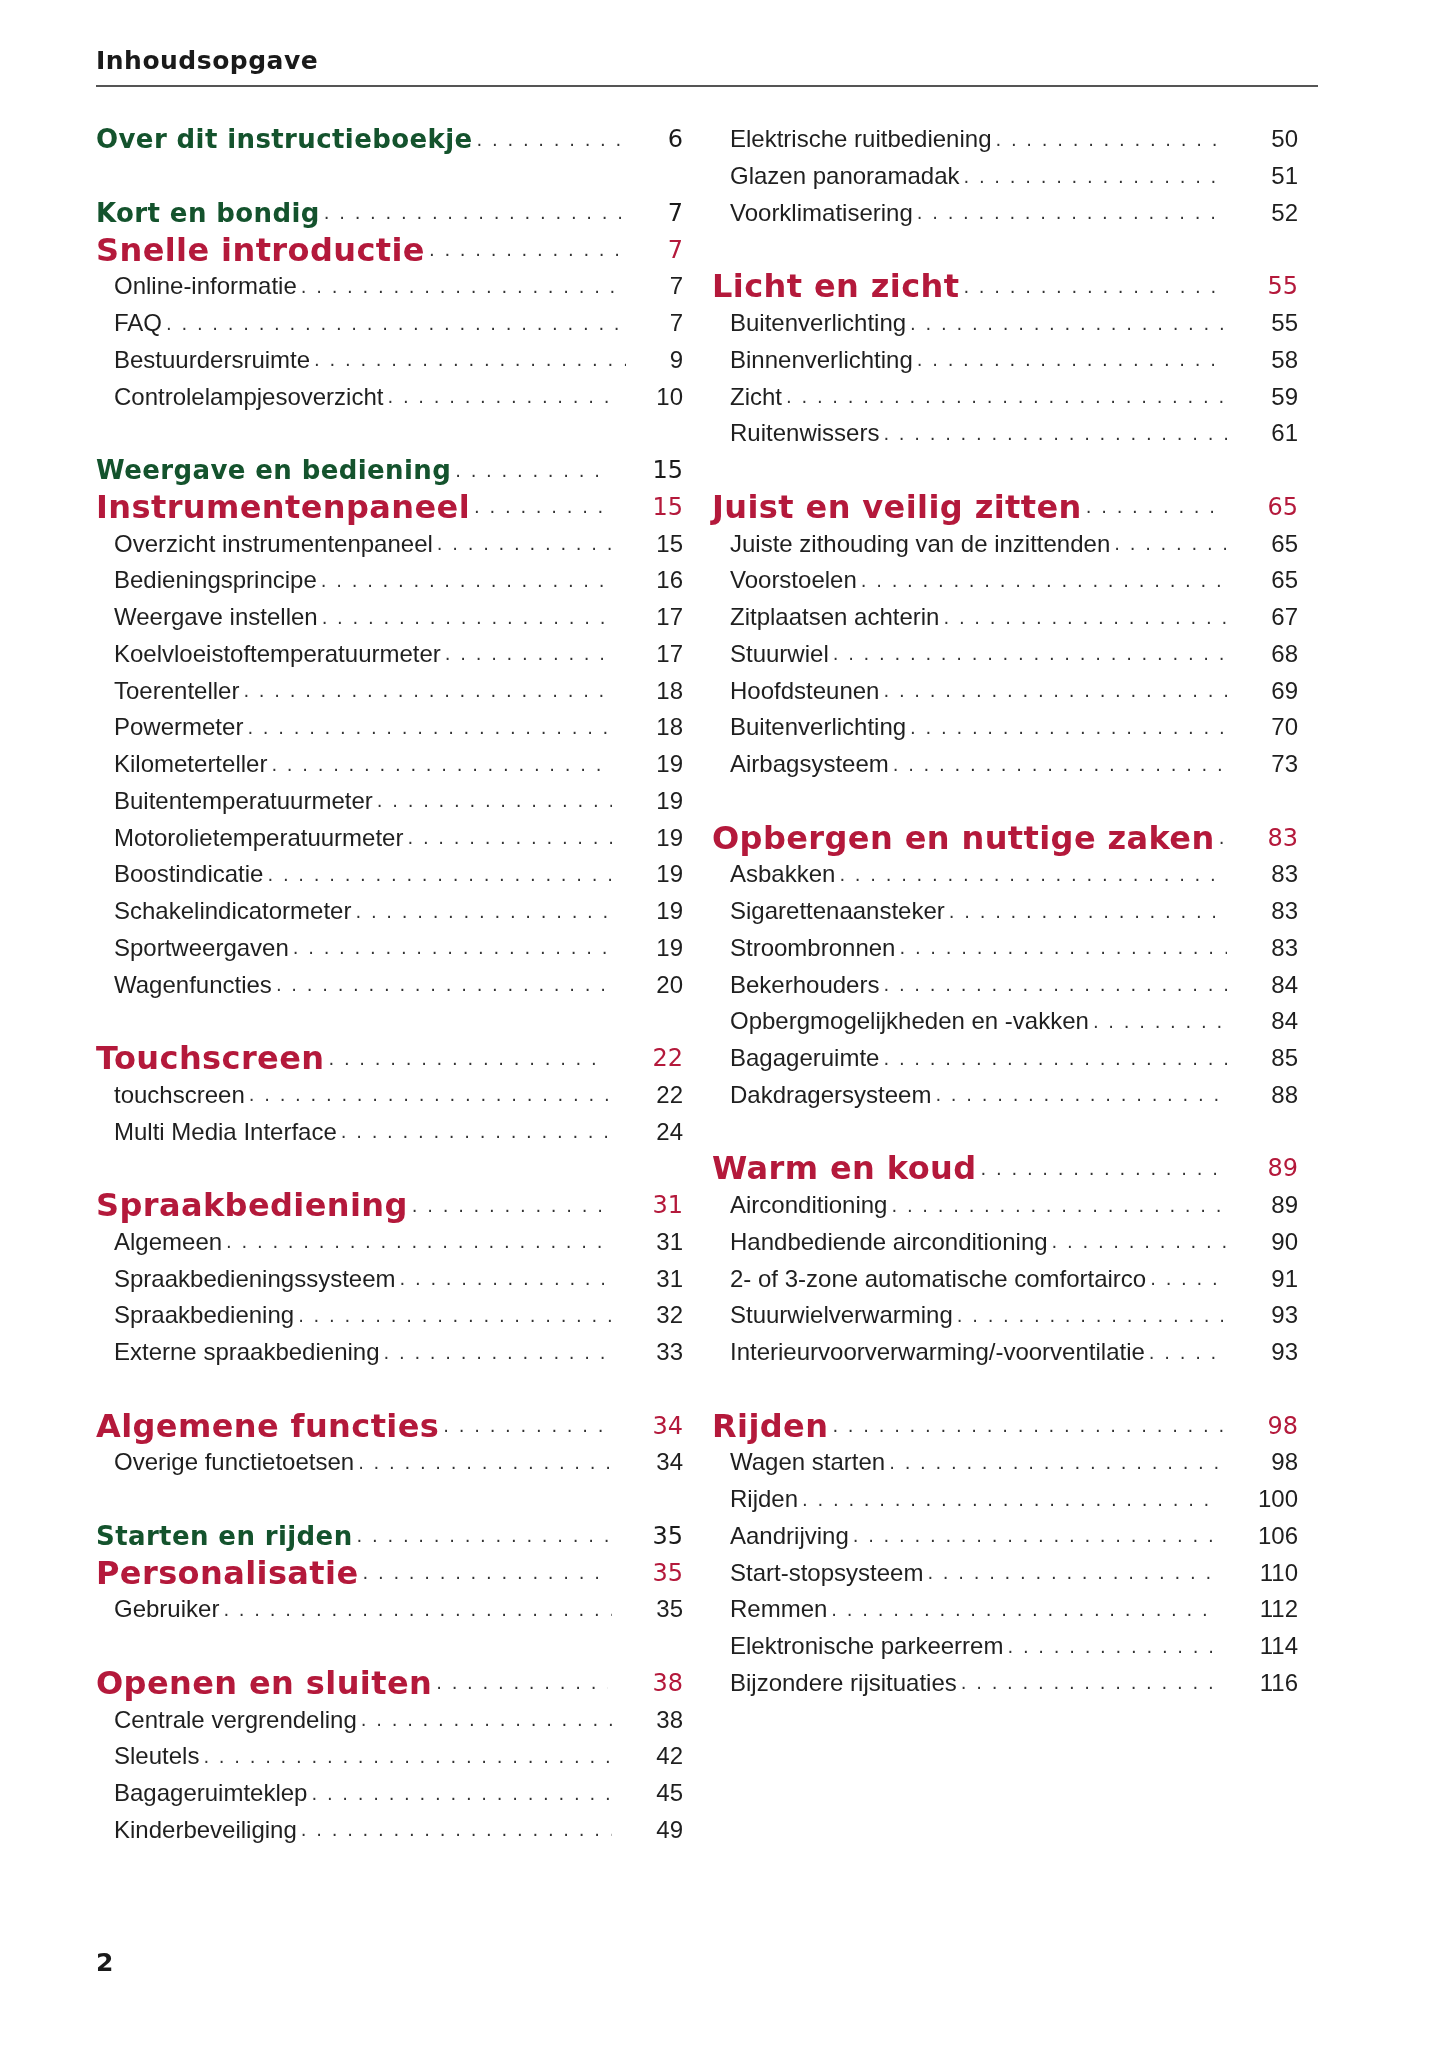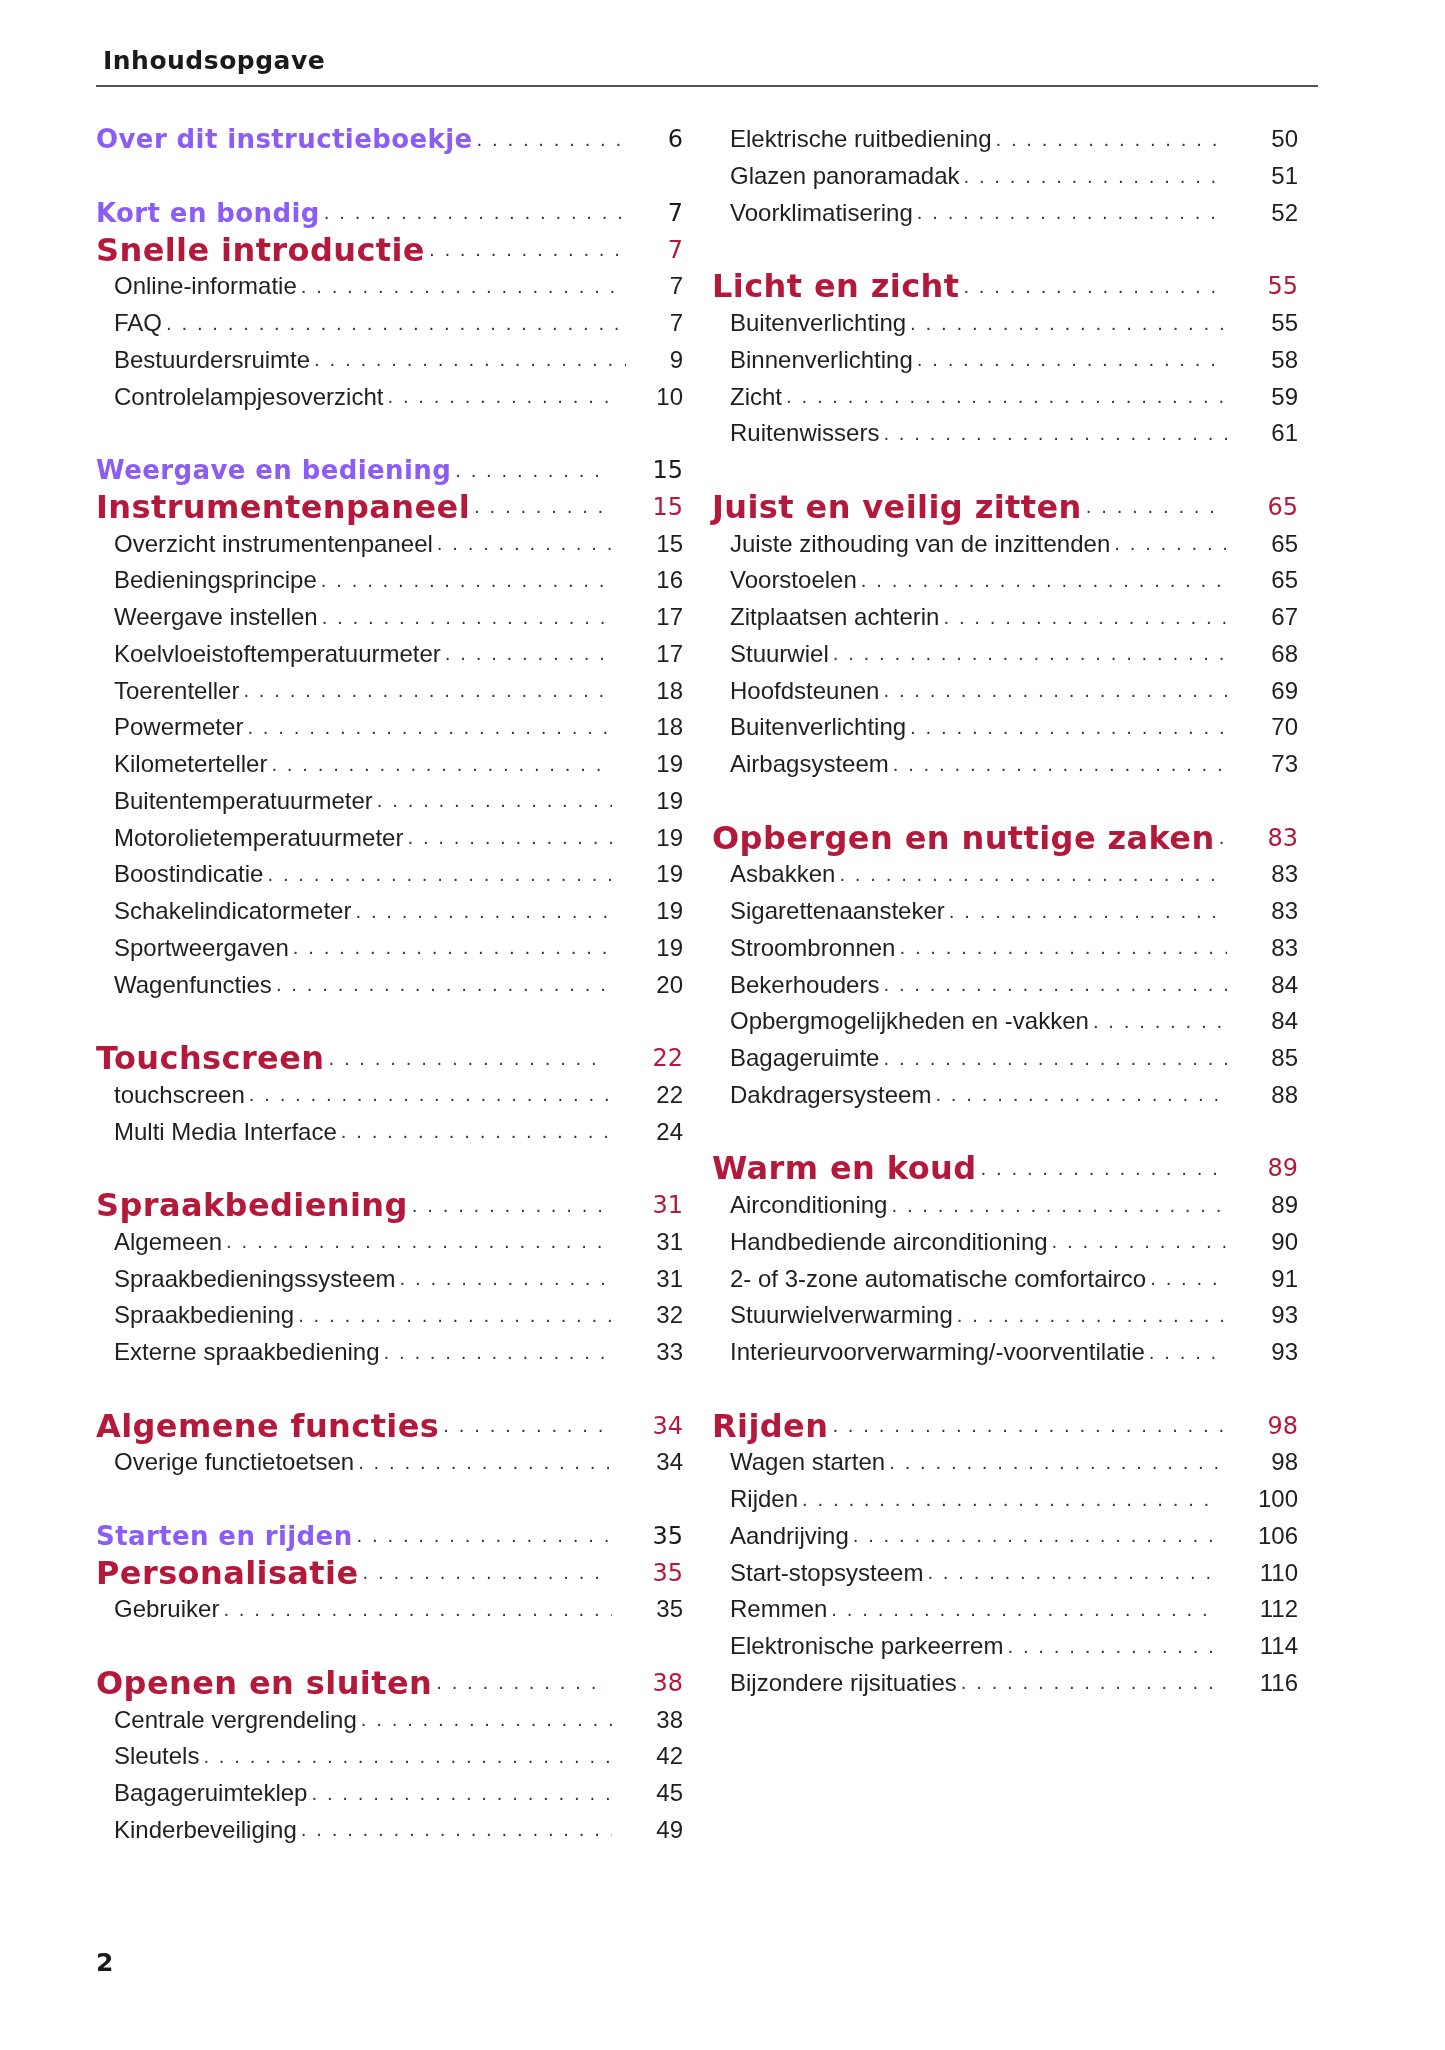--- a/index.html
+++ b/index.html
@@ -1,29 +1,29 @@
 <!DOCTYPE html>
 <html><head>
 <meta charset="utf-8">
 <style>
   html, body { margin: 0; padding: 0; background: #ffffff; }
   body { width: 1445px; height: 2050px; position: relative; overflow: hidden; color: #1a1a1a; font-family: "DejaVu Sans", sans-serif; }
-  .page-header { position: absolute; left: 96px; top: 46px; font-family: "DejaVu Sans", sans-serif; font-weight: bold; font-size: 25px; letter-spacing: 0.5px; color: #1a1a1a; margin-left: 7px; }
+  .page-header { position: absolute; left: 96px; top: 46px; font-family: "DejaVu Sans", sans-serif; font-weight: bold; font-size: 25px; letter-spacing: 0.5px; color: #1a1a1a; }
   .header-rule { position: absolute; left: 96px; top: 85px; width: 1222px; height: 1.5px; background: #555; }
   .col { position: absolute; top: 121px; }
   .col-left { left: 96px; width: 587px; }
   .col-right { left: 712px; width: 586px; }
   .row { height: 36.75px; display: flex; align-items: center; position: relative; white-space: nowrap; }
   .row.spacer { }
   .row .title { flex: 0 0 auto; }
   .row .leader { flex: 1 1 auto; overflow: hidden; margin: 0 4px 0 4px; height: 36.75px; position: relative; }
   .row .leader::before { content: ". . . . . . . . . . . . . . . . . . . . . . . . . . . . . . . . . . . . . . . . . . . . . . . . . . . . . . . . . . . . . . . . . . ."; position: absolute; left: 0; bottom: 8px; font-size: 18px; letter-spacing: 2px; color: #333; font-family: "DejaVu Sans", sans-serif; }
   .row .page { flex: 0 0 auto; text-align: right; }
   .row .page-gap { width: 40px; flex: 0 0 40px; }
-  .row.chapter .title { font-weight: bold; font-size: 26px; color: #8b5cf6; letter-spacing: 0.4px; }
+  .row.chapter .title { font-weight: bold; font-size: 26px; color: #14532d; letter-spacing: 0.4px; }
   .row.chapter .page { font-size: 24px; color: #1a1a1a; }
   .row.section .title { font-weight: bold; font-size: 32px; color: #b4193b; letter-spacing: 0.4px; }
   .row.section .page { font-size: 24px; color: #b4193b; }
   .row.item { padding-left: 18px; }
   .row.item .title { font-family: "Liberation Sans", sans-serif; font-size: 24px; color: #1f1f1f; }
   .row.item .page { font-family: "Liberation Sans", sans-serif; font-size: 24px; color: #1f1f1f; }
   .row.item.wrap .leader::before { content: ""; }
   .page-number { position: absolute; left: 96px; top: 1948px; font-weight: bold; font-size: 25px; color: #1a1a1a; }
 </style>
 </head>

